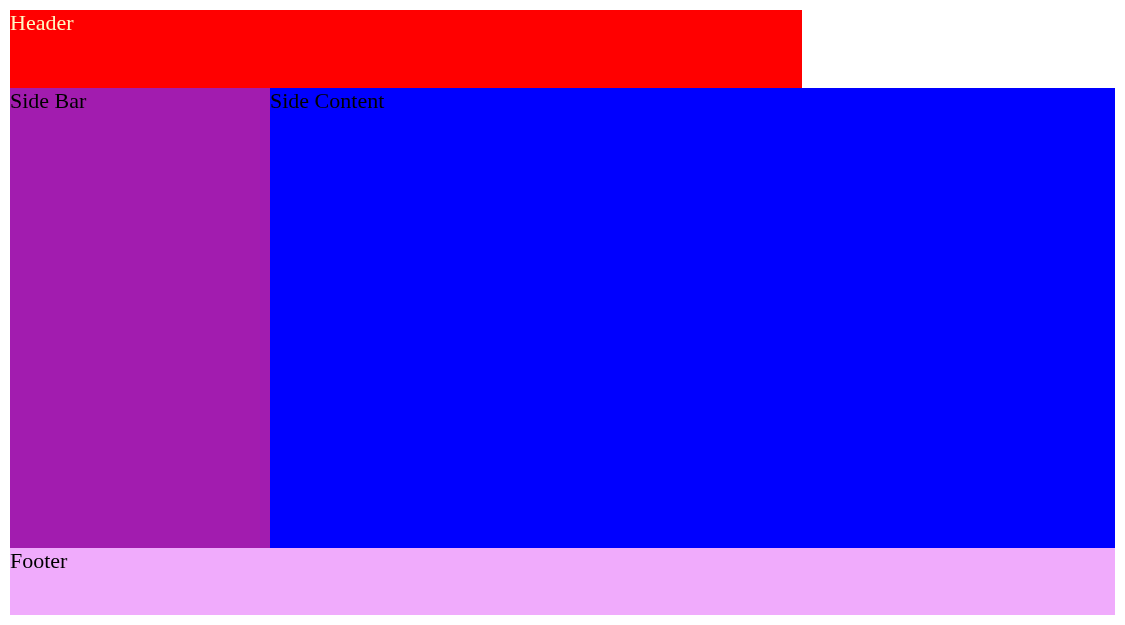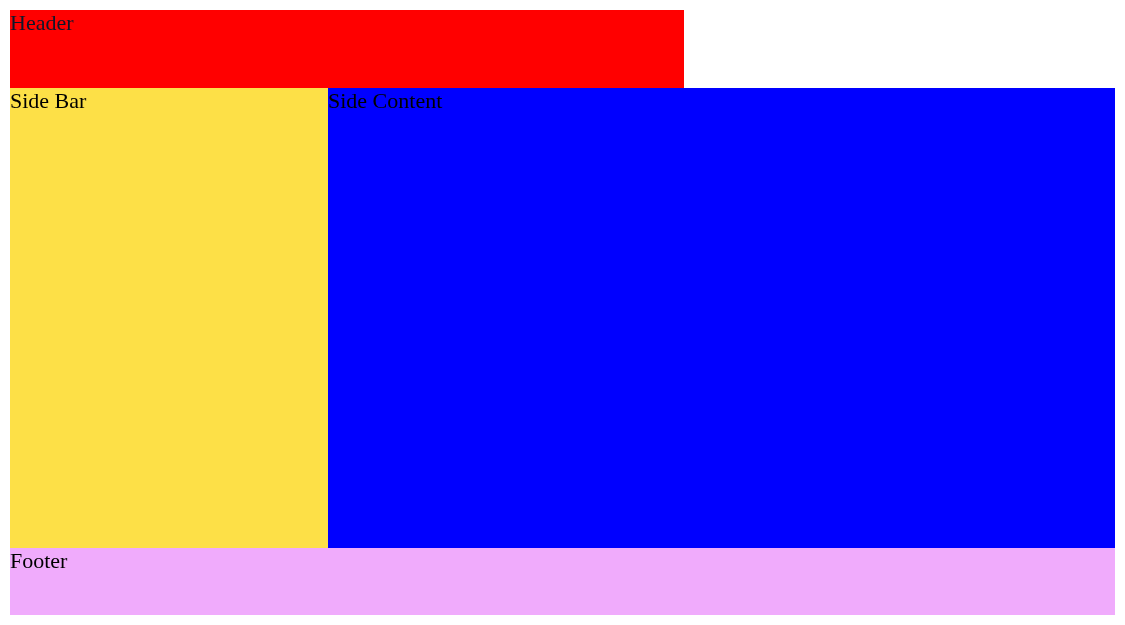--- a/index.html
+++ b/index.html
@@ -16,31 +16,31 @@
     }
     .container {
       width: 1105px;
       height: 605px;
       display: flex;
       flex-direction: column;
     }
     .header {
       background-color: #ff0000;
       height: 78px;
-      width: 674px;
-      color: #0f172a;
+      width: 792px;
+      color: #fef9c3;
     }
     .middle {
       display: flex;
       height: 460px;
       width: 100%;
     }
     .sidebar {
-      background-color: #fde047;
-      width: 318px;
+      background-color: #a21caf;
+      width: 260px;
       color: #000000;
     }
     .main-content {
       background-color: #0000ff;
       flex: 1;
       color: #000000;
     }
     .footer {
       background-color: #f0abfc;
       height: 67px;

